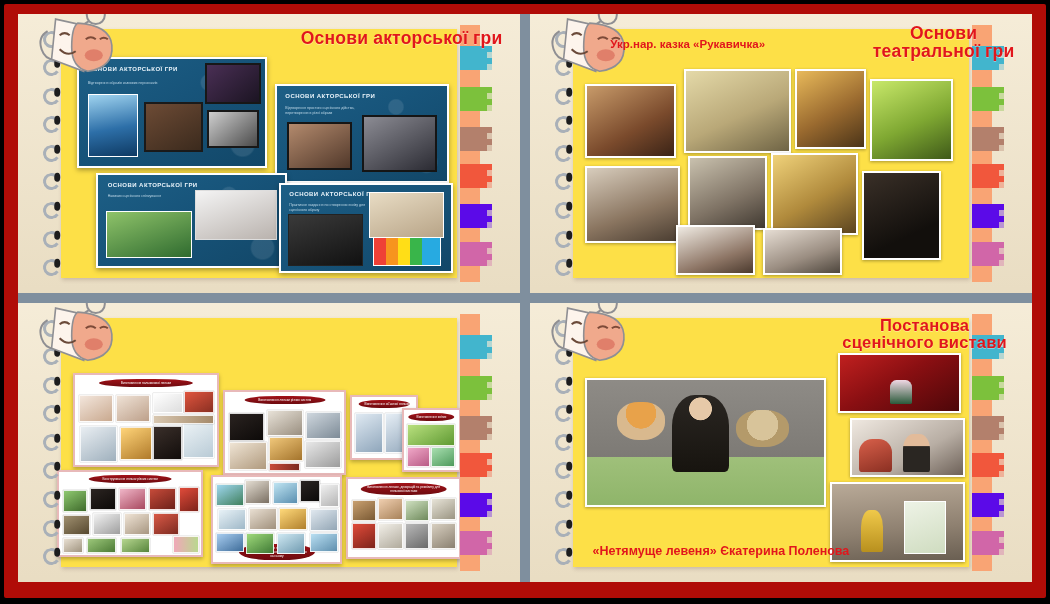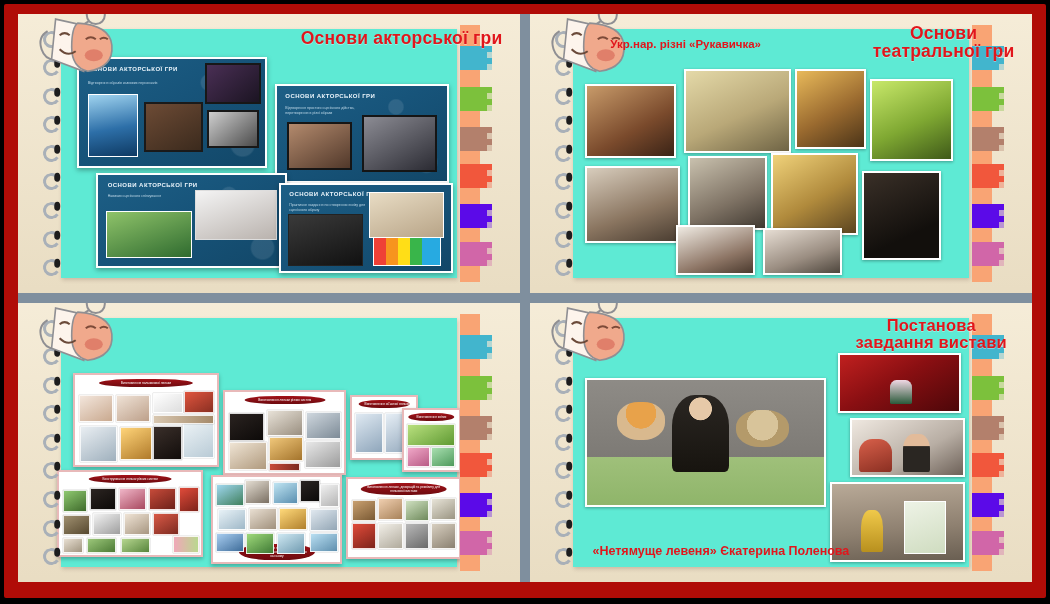--- a/index.html
+++ b/index.html
@@ -54,21 +54,21 @@
     position: absolute; inset: 0;
     background: linear-gradient(180deg, rgba(255,255,255,.18), rgba(160,140,105,.12));
     pointer-events: none;
   }
 
   
   .slide {
     position: absolute;
     left: 8.5%; top: 5.5%;
     width: 79%; height: 89%;
-    background: #5eead4;
+    background: #fde047;
     box-shadow: 1px 2px 4px rgba(90,60,50,.22);
     z-index: 2;
   }
 
   
   .spiral {
     position: absolute;
     left: 3.2%; top: 4%;
     width: 7%; height: 92%;
     z-index: 6;
@@ -462,21 +462,21 @@
           <div class="tab" style="top:83%;">
             <div class="tab-body" style="background:#d166a8"></div>
             <div class="tab-teeth">
                 <i style="background:#d166a8"></i>
                 <i style="background:#d166a8"></i>
                 <i style="background:#d166a8"></i>
                 <i style="background:#d166a8"></i>
               </div>
           </div>
         </div>
-        <div class="subtitle sub-q2">Укр.нар. різні «Рукавичка»</div>
+        <div class="subtitle sub-q2">Укр.нар. казка «Рукавичка»</div>
         <div class="title t-q2" style="white-space:pre-line;">Основи
 театральної гри</div>
       </div>
 
       <div class="page">
         <div class="slide">
           <div class="scrap">
 
             <div class="card" style="left:3%;top:22%;width:37%;height:38%;">
               <div class="banner" style="top:4%;width:66%;">Виготовлення пальчикової ляльки</div>
@@ -762,18 +762,18 @@
             <div class="tab-body" style="background:#d166a8"></div>
             <div class="tab-teeth">
                 <i style="background:#d166a8"></i>
                 <i style="background:#d166a8"></i>
                 <i style="background:#d166a8"></i>
                 <i style="background:#d166a8"></i>
               </div>
           </div>
         </div>
         <div class="title t-q4" style="white-space:pre-line;">Постанова
-завдання вистави</div>
+сценічного вистави</div>
       </div>
 
     </div>
   </div>
 </div>
 
 </body></html>

